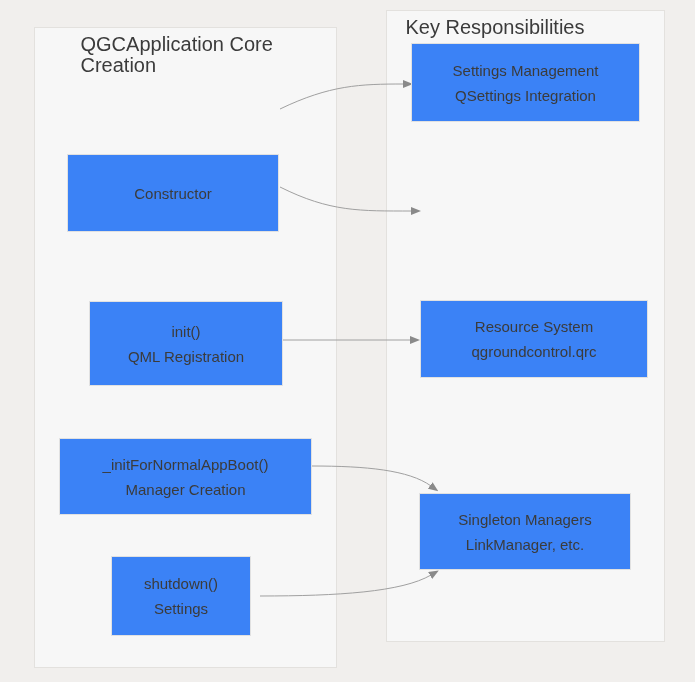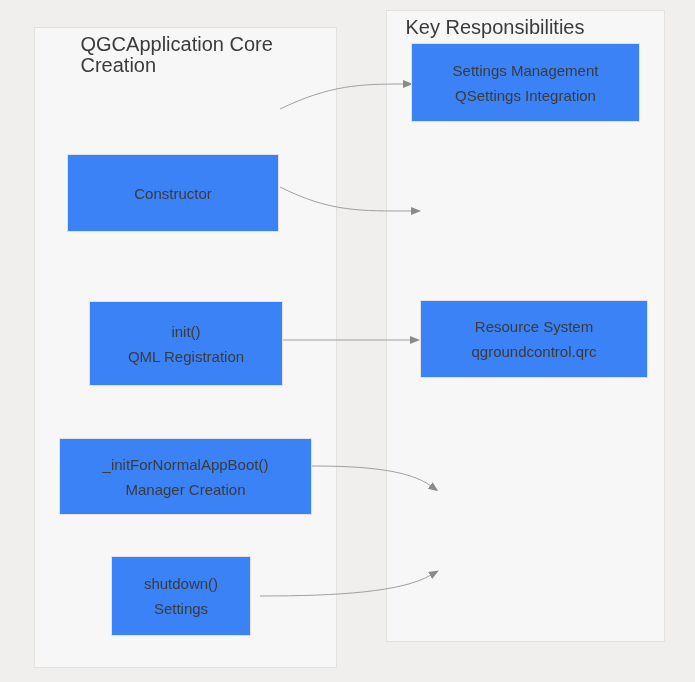--- a/index.html
+++ b/index.html
@@ -121,14 +121,18 @@
     <div>Settings Management</div>
     <div>QSettings Integration</div>
   </div>
 
 
   <div class="node node-resources">
     <div>Resource System</div>
     <div>qgroundcontrol.qrc</div>
   </div>
 
+  <div class="node node-singletons">
+    <div>Singleton Managers</div>
+    <div>LinkManager, etc.</div>
+  </div>
 
 </div>
 
 </body></html>

